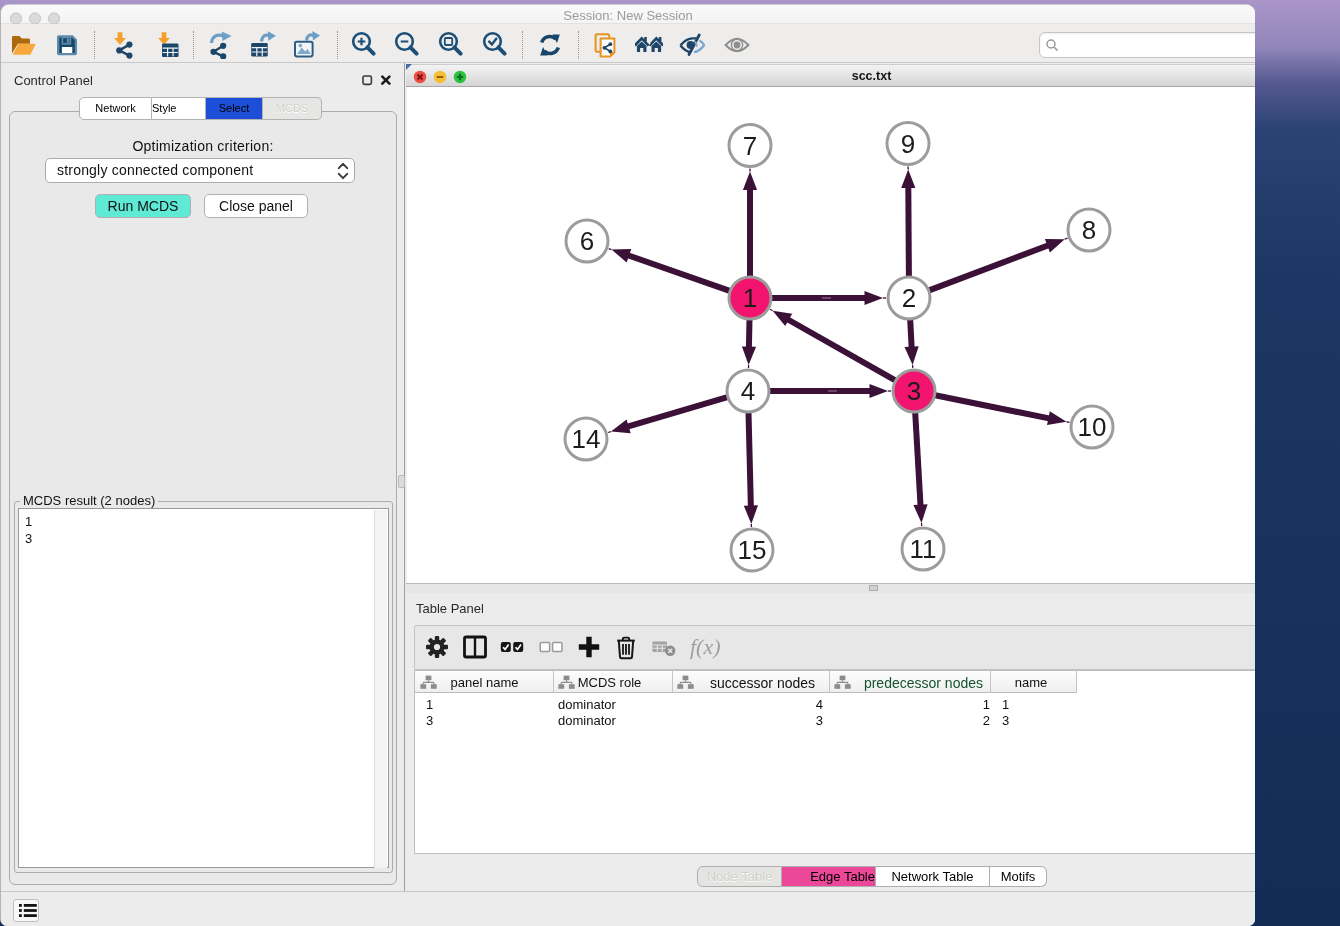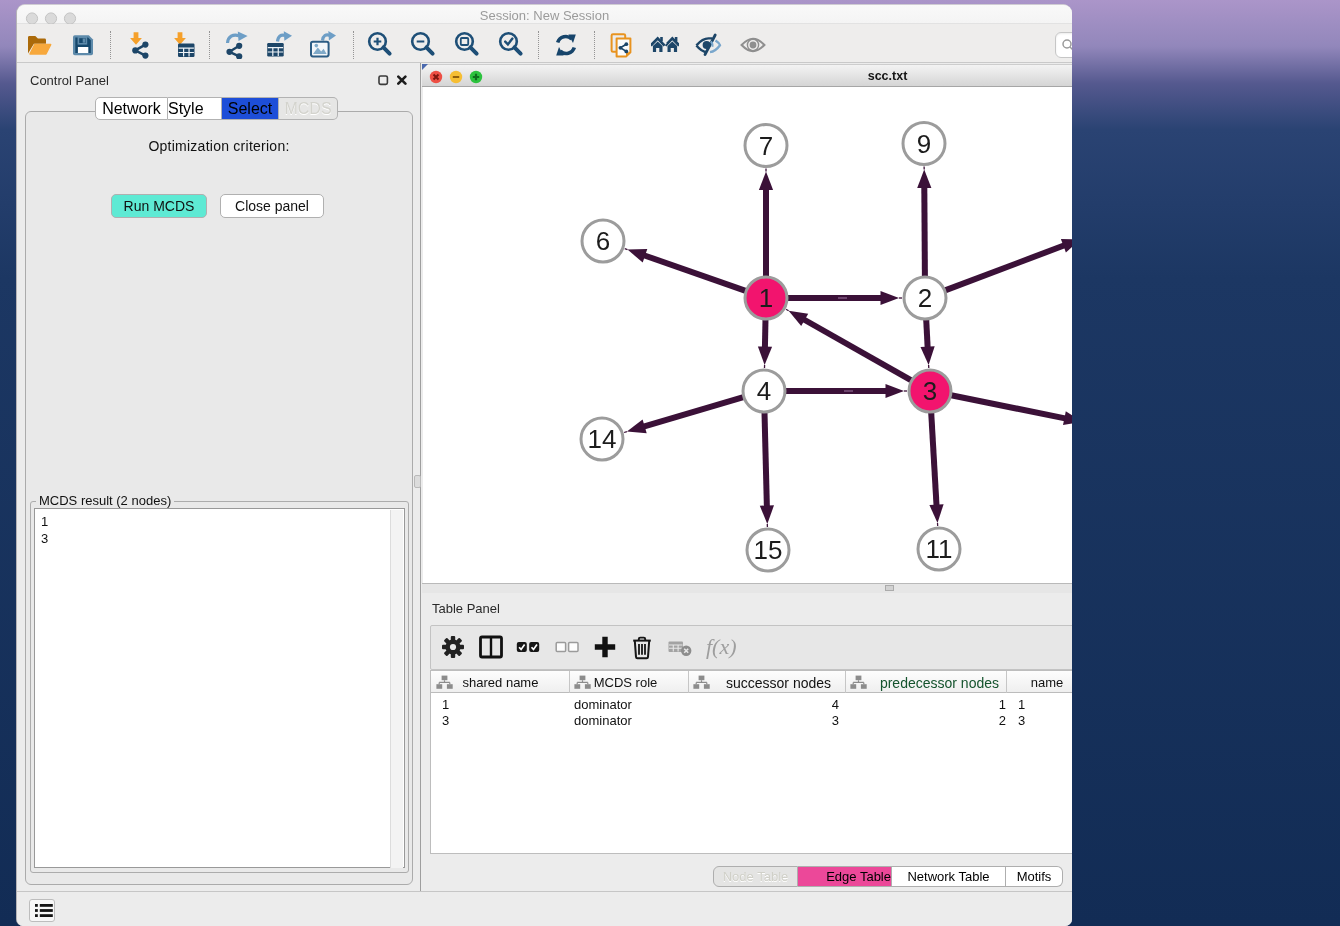--- a/index.html
+++ b/index.html
@@ -1,17 +1,17 @@
 <!DOCTYPE html>
 <html><head><meta charset="utf-8"><style>
 * { margin:0; padding:0; box-sizing:border-box; -webkit-font-smoothing:antialiased; }
 body { width:1340px; height:926px; overflow:hidden; font-family:"Liberation Sans",sans-serif;
   background:linear-gradient(180deg,#ab95c9 0%,#9287bb 5%,#55598f 9%,#2a4373 14%,#1c3763 30%,#122c55 100%); }
-#win { position:absolute; left:0; top:4px; width:1056px; height:922px; background:#ececec;
-  border-radius:9px 9px 7px 7px; overflow:hidden; border-left:1px solid #b5b3b6; border-top:1px solid #cfccd2;margin-left:16px;}
+#win { position:absolute; left:0; top:4px; width:1255px; height:922px; background:#ececec;
+  border-radius:9px 9px 7px 7px; overflow:hidden; border-left:1px solid #b5b3b6; border-top:1px solid #cfccd2;}
 .t13 { font-size:13px; color:#2a2a2a; }
 </style></head><body>
 <div id="win">
 
   <div style="position:absolute;left:0;top:0;width:100%;height:19px;background:linear-gradient(#f9f9f9,#f4f4f4);border-bottom:1px solid #e2e2e2"></div>
   <svg style="position:absolute;left:8px;top:7px" width="60" height="13" viewBox="0 0 60 13">
     <circle cx="7" cy="6.5" r="5.6" fill="#dadada" stroke="#c3c3c3"></circle>
     <circle cx="26" cy="6.5" r="5.6" fill="#dadada" stroke="#c3c3c3"></circle>
     <circle cx="45" cy="6.5" r="5.6" fill="#dadada" stroke="#c3c3c3"></circle>
   </svg>
@@ -134,28 +134,35 @@
 
   <div style="position:absolute;left:0;top:58px;width:404px;height:828px;background:#ececec;border-right:1px solid #9e9e9e">
     <div class="t13" style="position:absolute;left:13px;top:10px">Control Panel</div>
     <svg style="position:absolute;left:361px;top:12px" width="30" height="11" viewBox="0 0 30 11">
         <rect x="1" y="1" width="8.4" height="8.4" rx="1.6" stroke="#3a3a3a" stroke-width="1.6" fill="none"></rect>
         <path d="M20.3,1.6 L27.4,8.7 M27.4,1.6 L20.3,8.7" stroke="#1d1d1d" stroke-width="2.6" stroke-linecap="round"></path>
       </svg>
 
     <div style="position:absolute;left:8px;top:48px;width:388px;height:774px;background:#e9e9e9;border:1px solid #ababab;border-radius:6px"></div>
 
-    <div style="position:absolute;left:78px;top:34px;height:23px;display:flex;font-size:16px">
+    <div style="position:absolute;left:78px;top:34px;height:23px;display:flex;font-size:11px">
       <div style="width:73px;background:#fff;border:1px solid #b2b2b2;border-radius:5px 0 0 5px;text-align:center;line-height:21px">Network</div>
       <div style="width:54px;background:#fff;border:1px solid #b2b2b2;border-left:none;text-align:left;line-height:21px">Style</div>
       <div style="width:57px;background:#1d4ed8;border:1px solid #b2b2b2;border-left:none;text-align:center;line-height:21px">Select</div>
       <div style="width:59px;background:#e6e6e5;border:1px solid #b2b2b2;border-left:none;border-radius:0 5px 5px 0;text-align:center;line-height:21px;color:#d3d3cd;text-shadow:0 1px 0 #fff">MCDS</div>
     </div>
     <div style="position:absolute;left:0px;top:75px;width:404px;text-align:center;font-size:14px;letter-spacing:0.25px;color:#111">Optimization criterion:</div>
 
+    <div style="position:absolute;left:44px;top:95px;width:310px;height:25px;background:#fff;border:1px solid #ababab;border-radius:5px">
+      <div style="position:absolute;left:11px;top:3px;font-size:14px;letter-spacing:0.2px;color:#111">strongly connected component</div>
+      <svg style="position:absolute;right:4px;top:2px" width="14" height="20" viewBox="0 0 14 20">
+        <path d="M2.8,7.2 L7,2.8 L11.2,7.2" stroke="#3a3a3a" stroke-width="1.9" fill="none" stroke-linecap="round" stroke-linejoin="round"></path>
+        <path d="M2.8,12.8 L7,17.2 L11.2,12.8" stroke="#3a3a3a" stroke-width="1.9" fill="none" stroke-linecap="round" stroke-linejoin="round"></path>
+      </svg>
+    </div>
 
     <div style="position:absolute;left:94px;top:131px;width:96px;height:24px;background:#5eead4;border:1px solid #b0b0b0;border-radius:5px;text-align:center;line-height:22px;font-size:14px;color:#111">Run MCDS</div>
     <div style="position:absolute;left:203px;top:131px;width:104px;height:24px;background:#fff;border:1px solid #b0b0b0;border-radius:5px;text-align:center;line-height:22px;font-size:14px;color:#111">Close panel</div>
 
     <div style="position:absolute;left:13px;top:438px;width:379px;height:372px;border:1px solid #acacac;border-radius:3px"></div>
     <div style="position:absolute;left:19px;top:430px;padding:0 3px;background:#e9e9e9;font-size:13px;color:#111">MCDS result (2 nodes)</div>
     <div style="position:absolute;left:17px;top:445px;width:371px;height:360px;background:#fff;border:1px solid #999">
       <div style="position:absolute;left:6px;top:5px;font-size:13px;color:#111;line-height:16.5px">1<br>3</div>
       <div style="position:absolute;right:1px;top:1px;width:13px;height:358px;background:#f3f3f3;border-left:1px solid #dcdcdc"></div>
     </div>
@@ -312,21 +319,21 @@
         </svg>
       </div>
 
     <div style="position:absolute;left:8px;top:77px;width:916px;height:184px;background:#fff;border:1px solid #bdbdbd">
       <div style="position:absolute;left:0;top:0;width:661px;height:22px;background:linear-gradient(#fdfdfd,#efefef);border-bottom:1px solid #bcbcbc"></div>
       <div style="position:absolute;left:138px;top:0;height:22px;border-left:1px solid #c6c6c6"></div>
       <div style="position:absolute;left:257px;top:0;height:22px;border-left:1px solid #c6c6c6"></div>
       <div style="position:absolute;left:414px;top:0;height:22px;border-left:1px solid #c6c6c6"></div>
       <div style="position:absolute;left:575px;top:0;height:22px;border-left:1px solid #c6c6c6"></div>
       <div style="position:absolute;left:661px;top:0;height:22px;border-left:1px solid #c6c6c6"></div>
-      <div style="position:absolute;left:10px;top:4px;width:119px;text-align:center;font-size:13px;color:#111">shared name</div>
+      <div style="position:absolute;left:10px;top:4px;width:119px;text-align:center;font-size:13px;color:#111">panel name</div>
       <div style="position:absolute;left:142px;top:4px;width:105px;text-align:center;font-size:13px;color:#111">MCDS role</div>
       <div style="position:absolute;left:276px;top:4px;width:143px;text-align:center;font-size:14px;color:#111">successor nodes</div>
       <div style="position:absolute;left:421px;top:4px;width:147px;text-align:right;font-size:14px;color:#14532d">predecessor nodes</div>
       <div style="position:absolute;left:573px;top:4px;width:86px;text-align:center;font-size:13px;color:#111">name</div>
       <div style="position:absolute;left:11px;top:26px;font-size:13px;color:#111">1</div>
       <div style="position:absolute;left:143px;top:26px;font-size:13px;color:#111">dominator</div>
       <div style="position:absolute;left:358px;top:26px;width:50px;text-align:right;font-size:13px;color:#111">4</div>
       <div style="position:absolute;left:525px;top:26px;width:50px;text-align:right;font-size:13px;color:#111">1</div>
       <div style="position:absolute;left:587px;top:26px;font-size:13px;color:#111">1</div>
       <div style="position:absolute;left:11px;top:42px;font-size:13px;color:#111">3</div>

